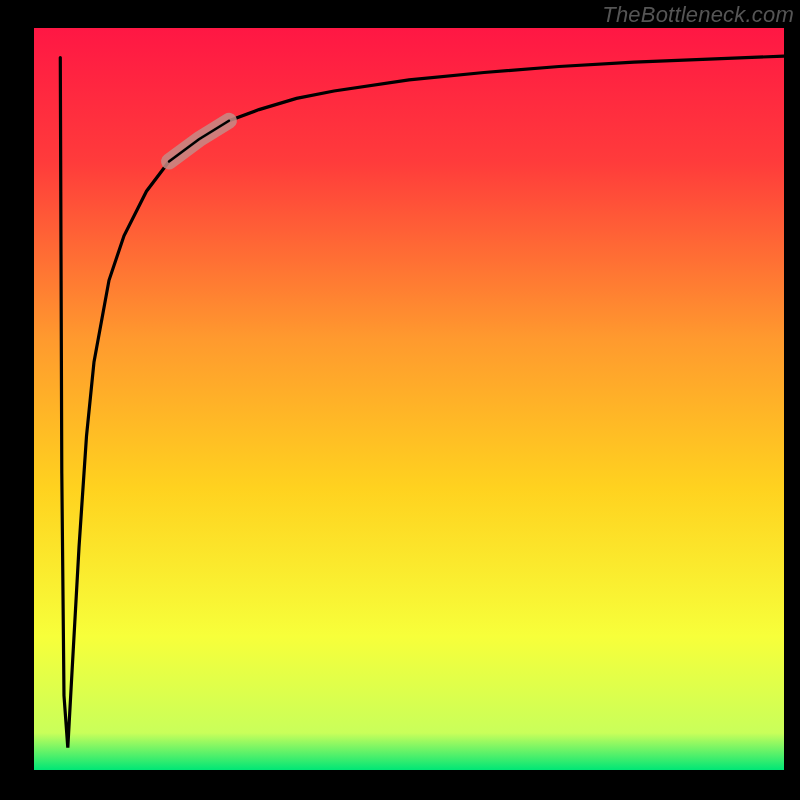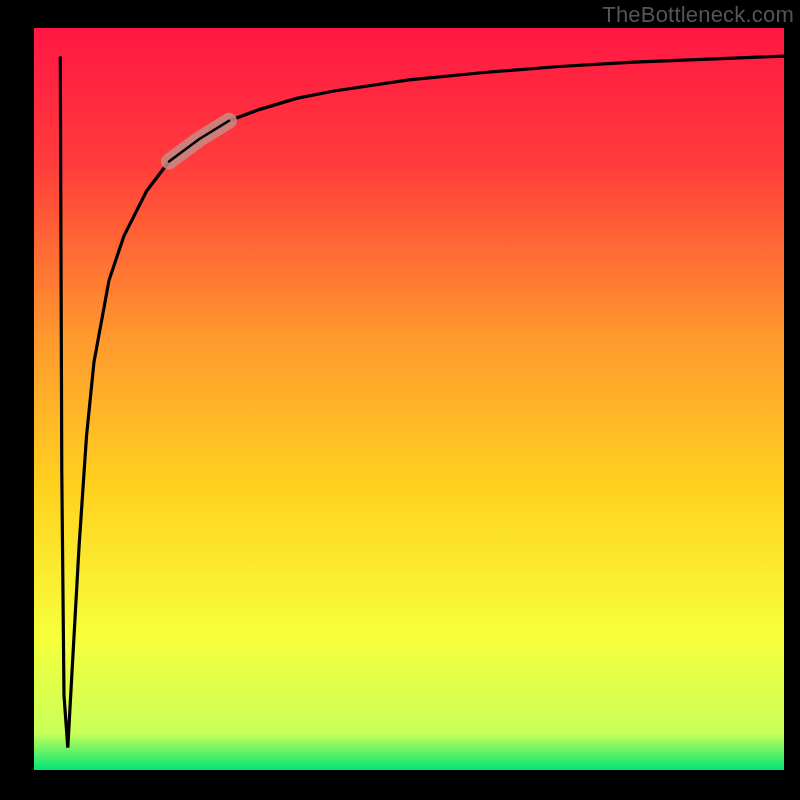--- a/index.html
+++ b/index.html
@@ -8,20 +8,21 @@
     width: 800px;
     height: 800px;
     overflow: hidden;
     background: #000;
     font-family: Arial, Helvetica, sans-serif;
   }
   .chart-wrap {
     position: relative;
     width: 800px;
     height: 800px;
+    font-style: italic;
   }
   svg {
     display: block;
   }
   .brand {
     position: absolute;
     top: 2px;
     right: 6px;
     color: #555;
     font-size: 22px;

